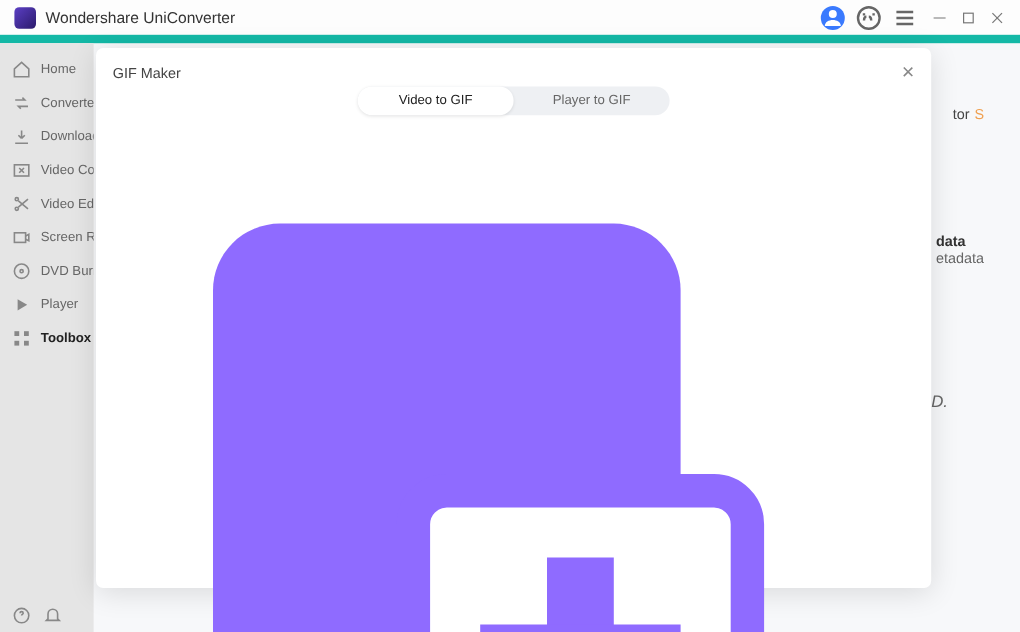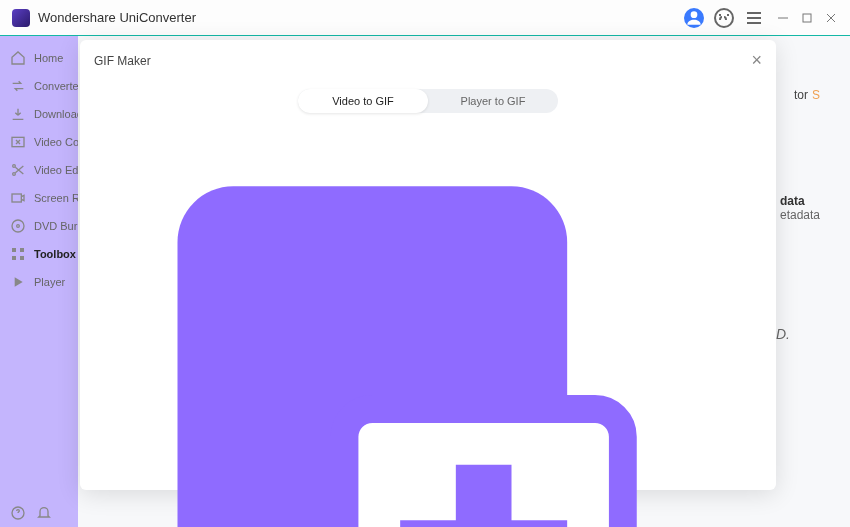--- a/index.html
+++ b/index.html
@@ -1,46 +1,46 @@
 <!DOCTYPE html>
 <html><head>
 <meta charset="utf-8">
 <style>
 * { box-sizing: border-box; margin: 0; padding: 0; font-family: -apple-system, BlinkMacSystemFont, "Segoe UI", sans-serif; }
 body { width: 850px; height: 527px; background: #f7f8fa; overflow: hidden; position: relative; }
 
-.titlebar { height: 36px; display: flex; align-items: center; padding: 0 12px; background: #fdfdfd; border-bottom: 1px solid #14b8a6; }
+.titlebar { height: 36px; display: flex; align-items: center; padding: 0 12px; background: #fdfdfd; border-bottom: 7px solid #14b8a6; }
 .titlebar .logo { width: 18px; height: 18px; background: linear-gradient(135deg, #5b3fc4, #2b1a6b); border-radius: 4px; margin-right: 8px; }
 .titlebar .title { font-size: 13px; color: #333; font-weight: 500; }
 .titlebar .spacer { flex: 1; }
 .titlebar .icon-btn { width: 24px; height: 24px; display: flex; align-items: center; justify-content: center; margin-left: 6px; cursor: pointer; color: #666; }
 .titlebar .avatar { width: 20px; height: 20px; border-radius: 50%; background: #3a7afe; color: #fff; display: flex; align-items: center; justify-content: center; font-size: 11px; }
 .winbtn { width: 14px; height: 14px; display: flex; align-items: center; justify-content: center; cursor: pointer; margin-left: 10px; color: #888; }
 
 .main { display: flex; height: calc(100% - 36px); }
-.sidebar { width: 78px; background: #c4b5fd; padding-top: 8px; position: relative; }
+.sidebar { width: 78px; background: #e5e5e5; padding-top: 8px; position: relative; }
 .side-item { display: flex; align-items: center; gap: 8px; padding: 6px 10px; font-size: 11px; color: #666; cursor: pointer; white-space: nowrap; overflow: hidden; }
 .side-item.active { color: #222; font-weight: 600; }
 .side-icon { width: 16px; height: 16px; color: #888; flex-shrink: 0; }
 .sidebar-bottom { position: absolute; bottom: 6px; left: 0; width: 100%; display: flex; gap: 10px; padding: 0 10px; }
 
 .content { flex: 1; position: relative; }
 .meta-text { position: absolute; right: 30px; top: 158px; font-size: 12px; color: #666; }
 .badge { position: absolute; right: 30px; top: 52px; display: flex; align-items: center; gap: 4px; font-size: 12px; color: #444; margin-left: 37px; }
 .badge .s { color: #f0a050; }
 .cd-text { position: absolute; right: 60px; top: 290px; font-size: 14px; color: #666; font-style: italic; }
 
 .modal { position: absolute; left: 80px; top: 40px; width: 696px; height: 450px; background: #fff; border-radius: 6px; box-shadow: 0 4px 24px rgba(0,0,0,.12); padding: 10px 14px 12px 14px; }
 .modal-head { display: flex; align-items: center; gap: 10px; }
 .modal-title { font-size: 12px; color: #444; font-weight: 500; }
 .modal-head .spacer { flex: 1; }
 .close-x { font-size: 18px; color: #888; cursor: pointer; }
 .add-file { margin-top: 4px; }
 
-.tabs { display: flex; background: #eef0f3; border-radius: 14px; width: 260px; height: 24px; margin: 17px auto; font-size: 11px; position: absolute; left: 50%; top: 32px; transform: translateX(-50%); }
+.tabs { display: flex; background: #eef0f3; border-radius: 14px; width: 260px; height: 24px; margin: 0 auto; font-size: 11px; position: absolute; left: 50%; top: 32px; transform: translateX(-50%); }
 .tab { flex: 1; display: flex; align-items: center; justify-content: center; cursor: pointer; color: #666; border-radius: 14px; }
 .tab.active { background: #fff; color: #222; box-shadow: 0 1px 3px rgba(0,0,0,.1); }
 
 svg { width: 100%; height: 100%; }
 </style>
 </head>
 <body>
 
 <div class="titlebar">
   <div class="logo"></div>
@@ -127,34 +127,34 @@
           </svg></span>
         <span>Screen Recorder</span>
       </div>
     <div class="side-item">
         <span class="side-icon"><svg viewBox="0 0 24 24" fill="none" stroke="currentColor" stroke-width="2">
             <circle cx="12" cy="12" r="9"></circle>
             <circle cx="12" cy="12" r="2"></circle>
           </svg></span>
         <span>DVD Burner</span>
       </div>
+    <div class="side-item">
+        <span class="side-icon"><svg viewBox="0 0 24 24" fill="currentColor">
+            <path d="M7 5v14l12-7z"></path>
+          </svg></span>
+        <span>Player</span>
+      </div>
     <div class="side-item active">
         <span class="side-icon"><svg viewBox="0 0 24 24" fill="currentColor">
             <rect x="3" y="3" width="6" height="6"></rect>
             <rect x="15" y="3" width="6" height="6"></rect>
             <rect x="3" y="15" width="6" height="6"></rect>
             <rect x="15" y="15" width="6" height="6"></rect>
           </svg></span>
         <span>Toolbox</span>
-      </div>
-    <div class="side-item">
-        <span class="side-icon"><svg viewBox="0 0 24 24" fill="currentColor">
-            <path d="M7 5v14l12-7z"></path>
-          </svg></span>
-        <span>Player</span>
       </div>
     <div class="sidebar-bottom">
       <span class="side-icon"><svg viewBox="0 0 24 24" fill="none" stroke="#888" stroke-width="2">
             <circle cx="12" cy="12" r="9"></circle>
             <path d="M10 9a2 2 0 114 0c0 1-2 1.5-2 3m0 3h.01"></path>
           </svg></span>
       <span class="side-icon"><svg viewBox="0 0 24 24" fill="none" stroke="#888" stroke-width="2">
             <path d="M6 16V10a6 6 0 1112 0v6l2 2H4l2-2z"></path>
           </svg></span>
     </div>

